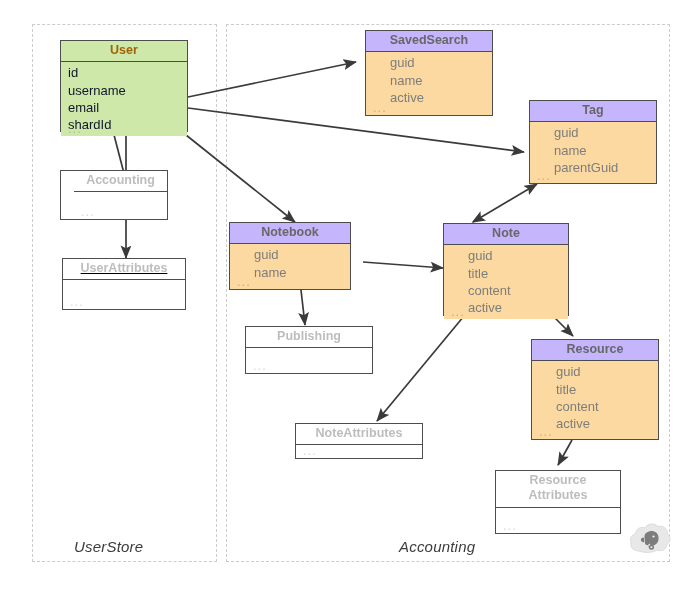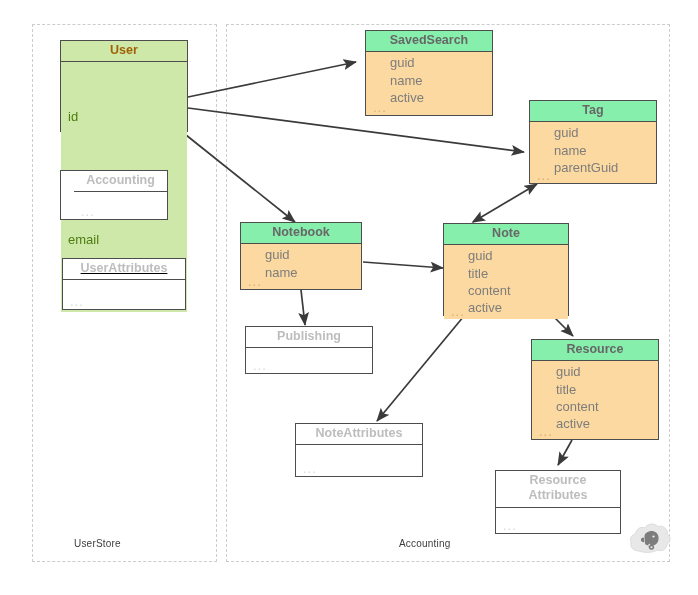--- a/index.html
+++ b/index.html
@@ -20,24 +20,25 @@
   }
 
   
   .store {
     position: absolute;
     border: 1px dashed #cccccc;
     background: transparent;
   }
   .store-label {
     position: absolute;
-    font-size: 10px;
+    font-size: 15px;
     color: #3c3c3c;
     white-space: nowrap;
     letter-spacing: 0.2px;
+    font-style: italic;
   }
 
   
   .entity {
     position: absolute;
     border: 1.6px solid #4d4d4d;
     background: #ffffff;
     display: flex;
     flex-direction: column;
   }
@@ -71,25 +72,25 @@
     left: 7px;
     bottom: 1px;
     letter-spacing: 1px;
     line-height: 1;
   }
 
   
   .entity.green { background: #cde8a8; }
   .entity.green .hdr { background: #cde8a8; color: #a16207; }
   .entity.green .body { background: #cde8a8; }
-  .entity.green .field { color: #4d7c0f; margin-top: 44px; }
+  .entity.green .field { color: #0f172a; }
   .entity.green .ellip { color: #a8c98a; }
 
   .entity.orange { background: #fcd9a0; }
-  .entity.orange .hdr { background: #86efac; color: #676767; text-align: center; }
+  .entity.orange .hdr { background: #c4b5fd; color: #676767; text-align: center; }
   .entity.orange .body { background: #fcd9a0; padding-left: 24px; }
   .entity.orange .field { color: #7d7d7d; }
   .entity.orange .ellip { color: #d4ae79; }
 
   .entity.plain .hdr { background: #ffffff; color: #bdbdbd; }
   .entity.plain .body { background: #ffffff; }
   .entity.plain .ellip { color: #d8d8d8; }
 
   
   #edges {
@@ -189,21 +190,21 @@
   <div class="entity orange" style="left:529px; top:100px; width:128px; height:84px;">
     <div class="hdr">Tag</div>
     <div class="body">
       <div class="field">guid</div>
       <div class="field">name</div>
       <div class="field">parentGuid</div>
       <div class="ellip">...</div>
     </div>
   </div>
 
-  <div class="entity orange" style="left:240px; top:222px; width:122px; height:68px;">
+  <div class="entity orange" style="left:229px; top:222px; width:122px; height:68px;">
     <div class="hdr">Notebook</div>
     <div class="body">
       <div class="field">guid</div>
       <div class="field">name</div>
       <div class="ellip">...</div>
     </div>
   </div>
 
   <div class="entity plain" style="left:245px; top:326px; width:128px; height:48px;">
     <div class="hdr">Publishing</div>
@@ -216,21 +217,21 @@
     <div class="hdr">Note</div>
     <div class="body">
       <div class="field">guid</div>
       <div class="field">title</div>
       <div class="field">content</div>
       <div class="field">active</div>
       <div class="ellip">...</div>
     </div>
   </div>
 
-  <div class="entity plain" style="left:295px; top:423px; width:128px; height:54px;">
+  <div class="entity plain" style="left:295px; top:423px; width:128px; height:36px;">
     <div class="hdr">NoteAttributes</div>
     <div class="body">
       <div class="ellip">...</div>
     </div>
   </div>
 
   <div class="entity orange" style="left:531px; top:339px; width:128px; height:101px;">
     <div class="hdr">Resource</div>
     <div class="body">
       <div class="field">guid</div>

